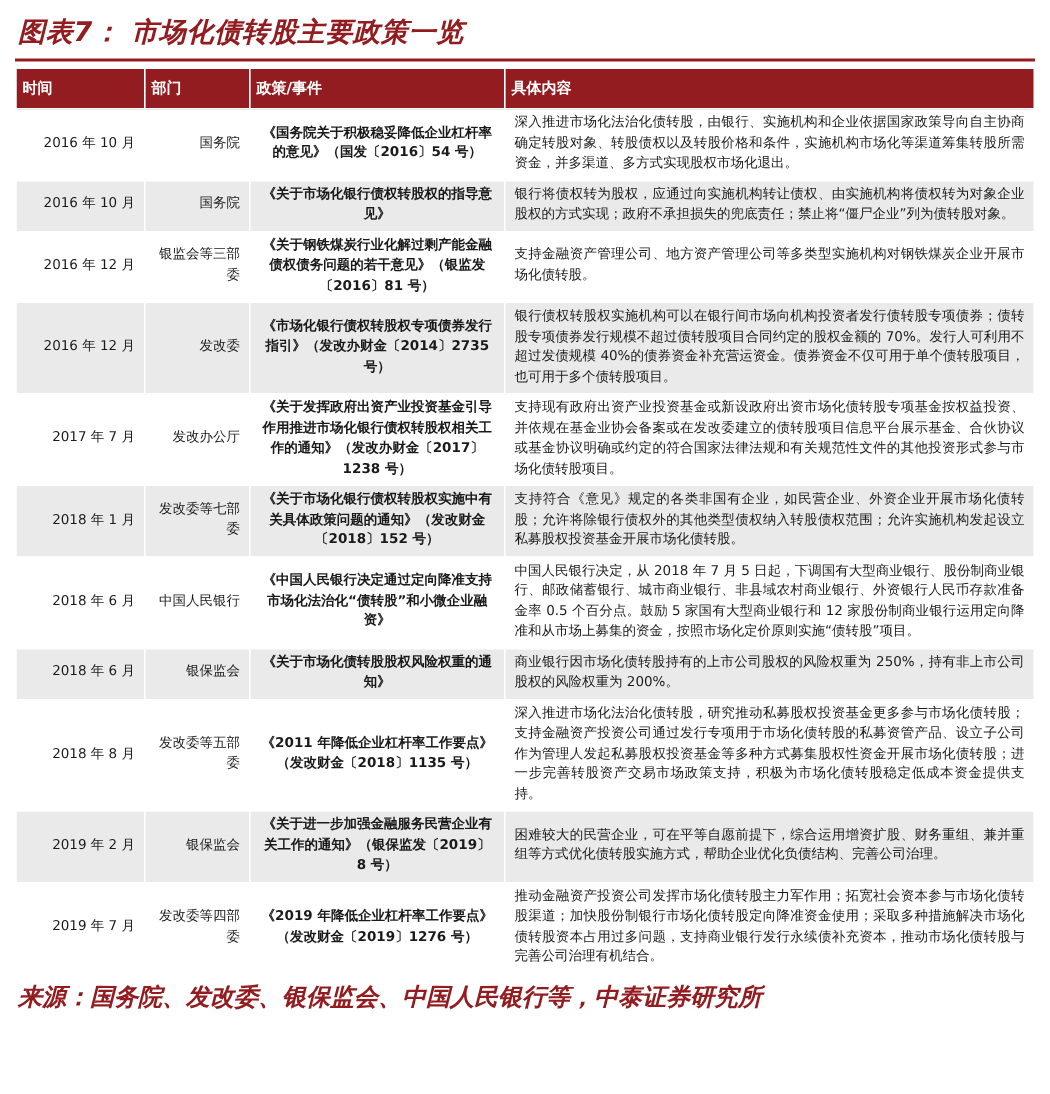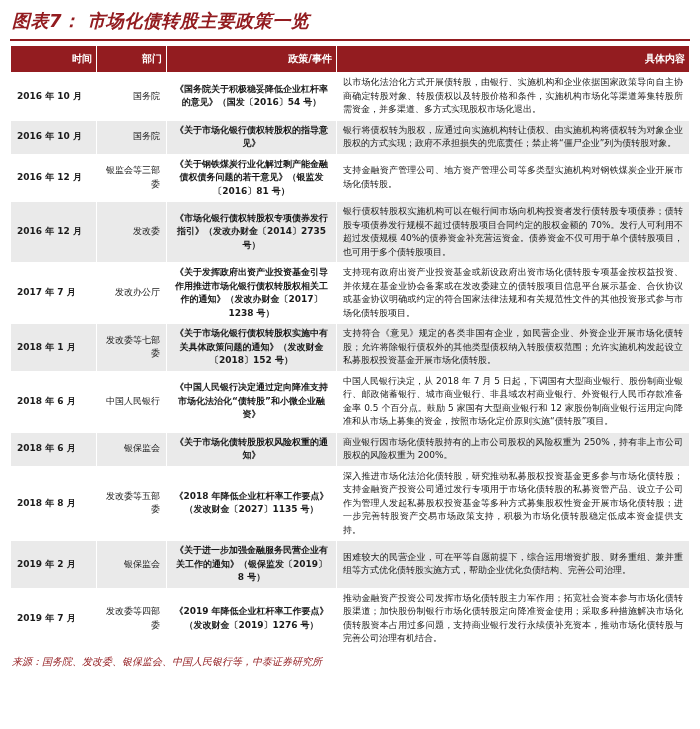--- a/index.html
+++ b/index.html
@@ -30,42 +30,43 @@
   col.c-time    { width: 86px; }
   col.c-dept    { width: 70px; }
   col.c-policy  { width: 170px; }
   col.c-content { width: auto; }
   th {
     background: var(--accent, #931c20);
     color: #ffffff;
     font-weight: bold;
     font-size: 10px;
     padding: 6px 4px;
-    text-align: right;
+    text-align: left;
     border: 1px solid #ffffff;
   }
   td {
     font-size: 9px;
     line-height: 1.5;
     padding: 3px 6px;
     border: 1px solid #ffffff;
     vertical-align: middle;
   }
   tbody tr:nth-child(even) td { background: var(--row-alt, #eaeaea); }
   tbody tr:nth-child(odd)  td { background: #ffffff; }
-  td.cell-time   { text-align: left; font-weight: bold; white-space: nowrap; }
+  td.cell-time   { text-align: right; font-weight: normal; white-space: nowrap; }
   td.cell-dept   { text-align: right; }
   td.cell-policy { text-align: center; font-weight: bold; }
   td.cell-content { text-align: justify; }
   .source-note {
     color: var(--accent, #931c20);
     font-style: italic;
-    font-size: 10px;
+    font-size: 16px;
     margin-top: 5px;
     padding-left: 2px;
+    font-weight: bold;
   }
 </style>
 </head>
 <body>
 
 <div class="figure-title">图表7：  市场化债转股主要政策一览</div>
 
 <table class="policy-table">
   <colgroup>
     <col class="c-time">
@@ -79,21 +80,21 @@
       <th>部门</th>
       <th>政策/事件</th>
       <th>具体内容</th>
     </tr>
   </thead>
   <tbody>
     <tr>
       <td class="cell-time">2016 年 10 月</td>
       <td class="cell-dept">国务院</td>
       <td class="cell-policy">《国务院关于积极稳妥降低企业杠杆率的意见》（国发〔2016〕54 号）</td>
-      <td class="cell-content">以市场化法治化方式开展债转股，由银行、实施机构和企业依据国家政策导向自主协商确定转股对象、转股债权以及转股价格和条件，实施机构市场化等渠道筹集转股所需资金，并多渠道、多方式实现股权市场化退出。</td>
+      <td class="cell-content">深入推进市场化法治化债转股，由银行、实施机构和企业依据国家政策导向自主协商确定转股对象、转股债权以及转股价格和条件，实施机构市场化等渠道筹集转股所需资金，并多渠道、多方式实现股权市场化退出。</td>
     </tr>
     <tr>
       <td class="cell-time">2016 年 10 月</td>
       <td class="cell-dept">国务院</td>
       <td class="cell-policy">《关于市场化银行债权转股权的指导意见》</td>
       <td class="cell-content">银行将债权转为股权，应通过向实施机构转让债权、由实施机构将债权转为对象企业股权的方式实现；政府不承担损失的兜底责任；禁止将“僵尸企业”列为债转股对象。</td>
     </tr>
     <tr>
       <td class="cell-time">2016 年 12 月</td>
       <td class="cell-dept">银监会等三部委</td>
@@ -126,21 +127,21 @@
     </tr>
     <tr>
       <td class="cell-time">2018 年 6 月</td>
       <td class="cell-dept">银保监会</td>
       <td class="cell-policy">《关于市场化债转股股权风险权重的通知》</td>
       <td class="cell-content">商业银行因市场化债转股持有的上市公司股权的风险权重为 250%，持有非上市公司股权的风险权重为 200%。</td>
     </tr>
     <tr>
       <td class="cell-time">2018 年 8 月</td>
       <td class="cell-dept">发改委等五部委</td>
-      <td class="cell-policy">《2018 年降低企业杠杆率工作要点》（发改财金〔2027〕1135 号）</td>
+      <td class="cell-policy">《2011 年降低企业杠杆率工作要点》（发改财金〔2018〕1135 号）</td>
       <td class="cell-content">深入推进市场化法治化债转股，研究推动私募股权投资基金更多参与市场化债转股；支持金融资产投资公司通过发行专项用于市场化债转股的私募资管产品、设立子公司作为管理人发起私募股权投资基金等多种方式募集股权性资金开展市场化债转股；进一步完善转股资产交易市场政策支持，积极为市场化债转股稳定低成本资金提供支持。</td>
     </tr>
     <tr>
       <td class="cell-time">2019 年 2 月</td>
       <td class="cell-dept">银保监会</td>
       <td class="cell-policy">《关于进一步加强金融服务民营企业有关工作的通知》（银保监发〔2019〕8 号）</td>
       <td class="cell-content">困难较大的民营企业，可在平等自愿前提下，综合运用增资扩股、财务重组、兼并重组等方式优化债转股实施方式，帮助企业优化负债结构、完善公司治理。</td>
     </tr>
     <tr>
       <td class="cell-time">2019 年 7 月</td>

